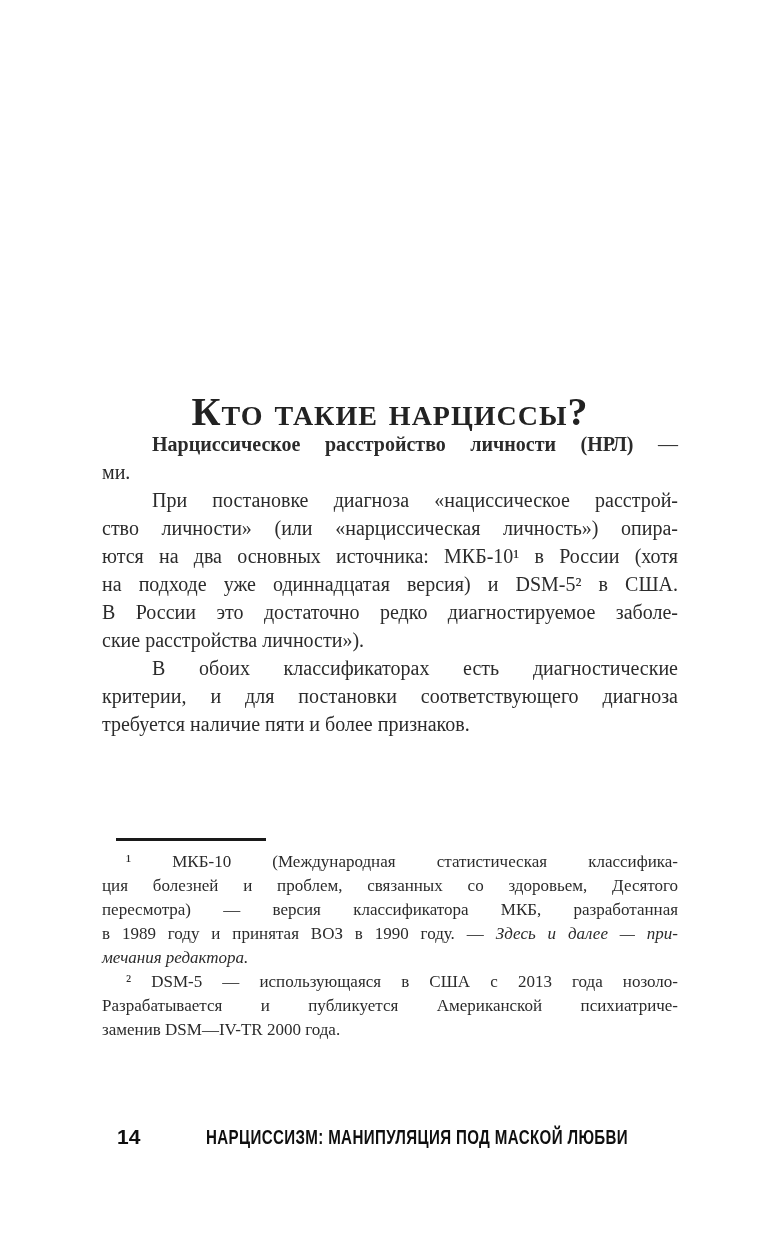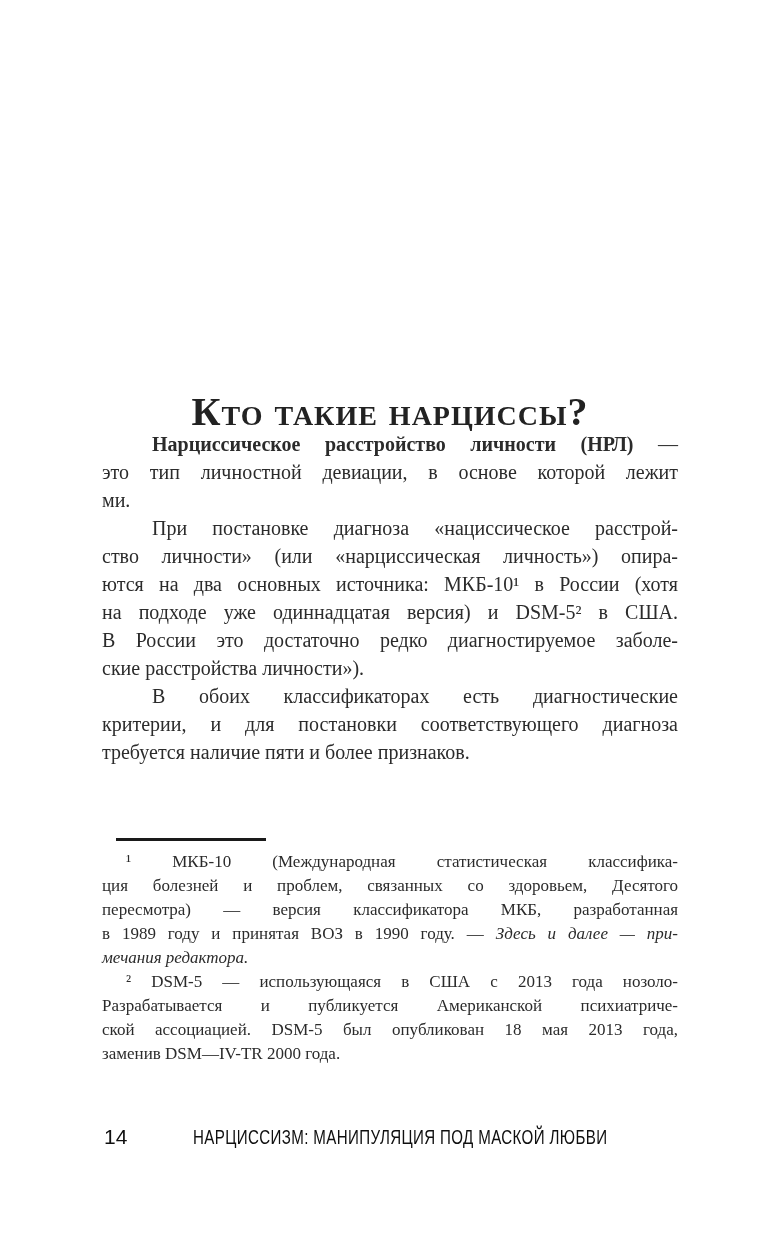--- a/index.html
+++ b/index.html
@@ -58,24 +58,24 @@
     text-align-last:justify;
     -moz-text-align-last:justify;
     white-space:nowrap;
   }
   .fline.pend{text-align-last:left;-moz-text-align-last:left;}
   .fline.ind{text-indent:24px;}
   .it{font-style:italic;}
 
   .page-footer{
     position:absolute;
-    left:99px;top:1124px;
+    left:112px;top:1124px;
     width:576px;
     font-family:"Liberation Sans","DejaVu Sans",sans-serif;
-    font-weight:normal;
+    font-weight:bold;
     color:var(--footer-text);
     font-size:21px;
     line-height:26px;
     display:flex;
     align-items:baseline;
   }
   .pgnum{margin-left:5px;}
   .runhead{
     margin-left:66px;
     display:inline-block;
@@ -88,21 +88,20 @@
 </head>
 <body>
 
 <div class="page">
 
   <h1 class="col chapter-title">Кто такие нарциссы?</h1>
 
   <div class="col body-text">
     <div>
       <div class="bline ind"><span class="blead">Нарциссическое расстройство личности (НРЛ)</span><span> —</span></div>
-      <div class="bline">это тип личностной девиации, в основе которой лежит</div>
       <div class="bline pend">ми.</div>
     </div>
     <div>
       <div class="bline ind">При постановке диагноза «нациссическое расстрой-</div>
       <div class="bline">ство личности» (или «нарциссическая личность») опира-</div>
       <div class="bline">ются на два основных источника: МКБ-10¹ в России (хотя</div>
       <div class="bline">на подходе уже одиннадцатая версия) и DSM-5² в США.</div>
       <div class="bline">В России это достаточно редко диагностируемое заболе-</div>
       <div class="bline pend">ские расстройства личности»).</div>
     </div>
@@ -119,21 +118,20 @@
     <div>
       <div class="fline ind">¹ МКБ-10 (Международная статистическая классифика-</div>
       <div class="fline">ция болезней и проблем, связанных со здоровьем, Десятого</div>
       <div class="fline">пересмотра) — версия классификатора МКБ, разработанная</div>
       <div class="fline"><span>в 1989 году и принятая ВОЗ в 1990 году. — </span><span class="it">Здесь и далее — при-</span></div>
       <div class="fline pend it">мечания редактора.</div>
     </div>
     <div>
       <div class="fline ind">² DSM-5 — использующаяся в США с 2013 года нозоло-</div>
       <div class="fline">Разрабатывается и публикуется Американской психиатриче-</div>
-      <div class="fline">ской ассоциацией. DSM-5 был опубликован 18 мая 2013 года,</div>
       <div class="fline pend">заменив DSM—IV-TR 2000 года.</div>
     </div>
   </div>
 
   <div class="page-footer">
     <span class="pgnum">14</span>
     <span class="runhead">НАРЦИССИЗМ: МАНИПУЛЯЦИЯ ПОД МАСКОЙ ЛЮБВИ</span>
   </div>
 
 </div>

